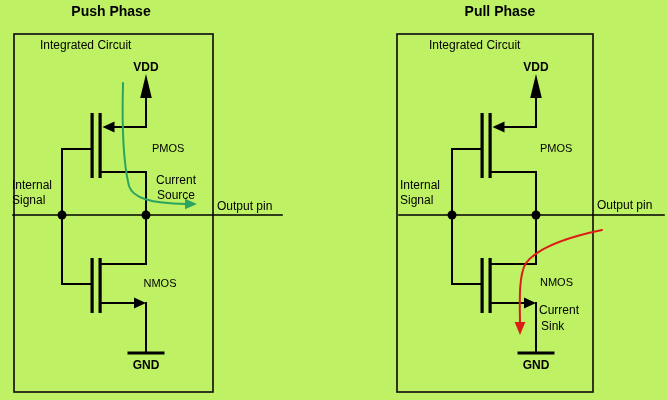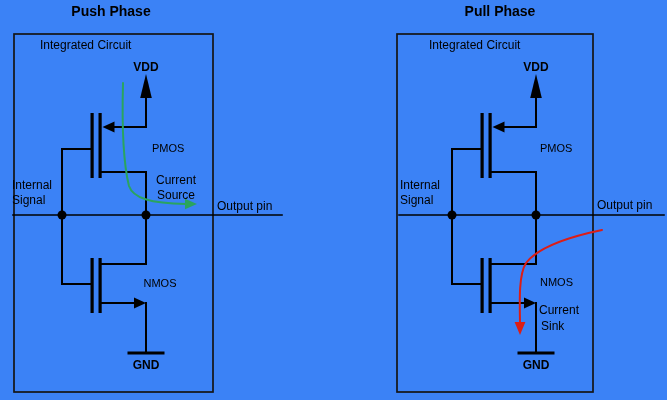--- a/index.html
+++ b/index.html
@@ -1,16 +1,16 @@
 <!DOCTYPE html>
 <html><head>
 <meta charset="utf-8">
 <style>
   html,body{margin:0;padding:0;background:#ffffff;}
-  .stage{position:relative;width:667px;height:400px;background:#3b82f6;overflow:hidden;}
+  .stage{position:relative;width:667px;height:400px;background:#bef264;overflow:hidden;}
   svg{position:absolute;top:0;left:0;}
   svg text{font-family:"Liberation Sans","DejaVu Sans",sans-serif;fill:#000000;}
   .title{font-size:14px;font-weight:bold;text-anchor:middle;}
   .lbl{font-size:12px;}
   .dev{font-size:11px;}
   .pwr{font-size:12px;font-weight:bold;text-anchor:middle;}
   .box{fill:none;stroke:#161616;stroke-width:1.7px;}
   .wire{fill:none;stroke:#000000;stroke-width:2px;stroke-linecap:square;}
   .sig{fill:none;stroke:#000000;stroke-width:1.6px;stroke-linecap:square;}
   .bar{fill:#000000;}

